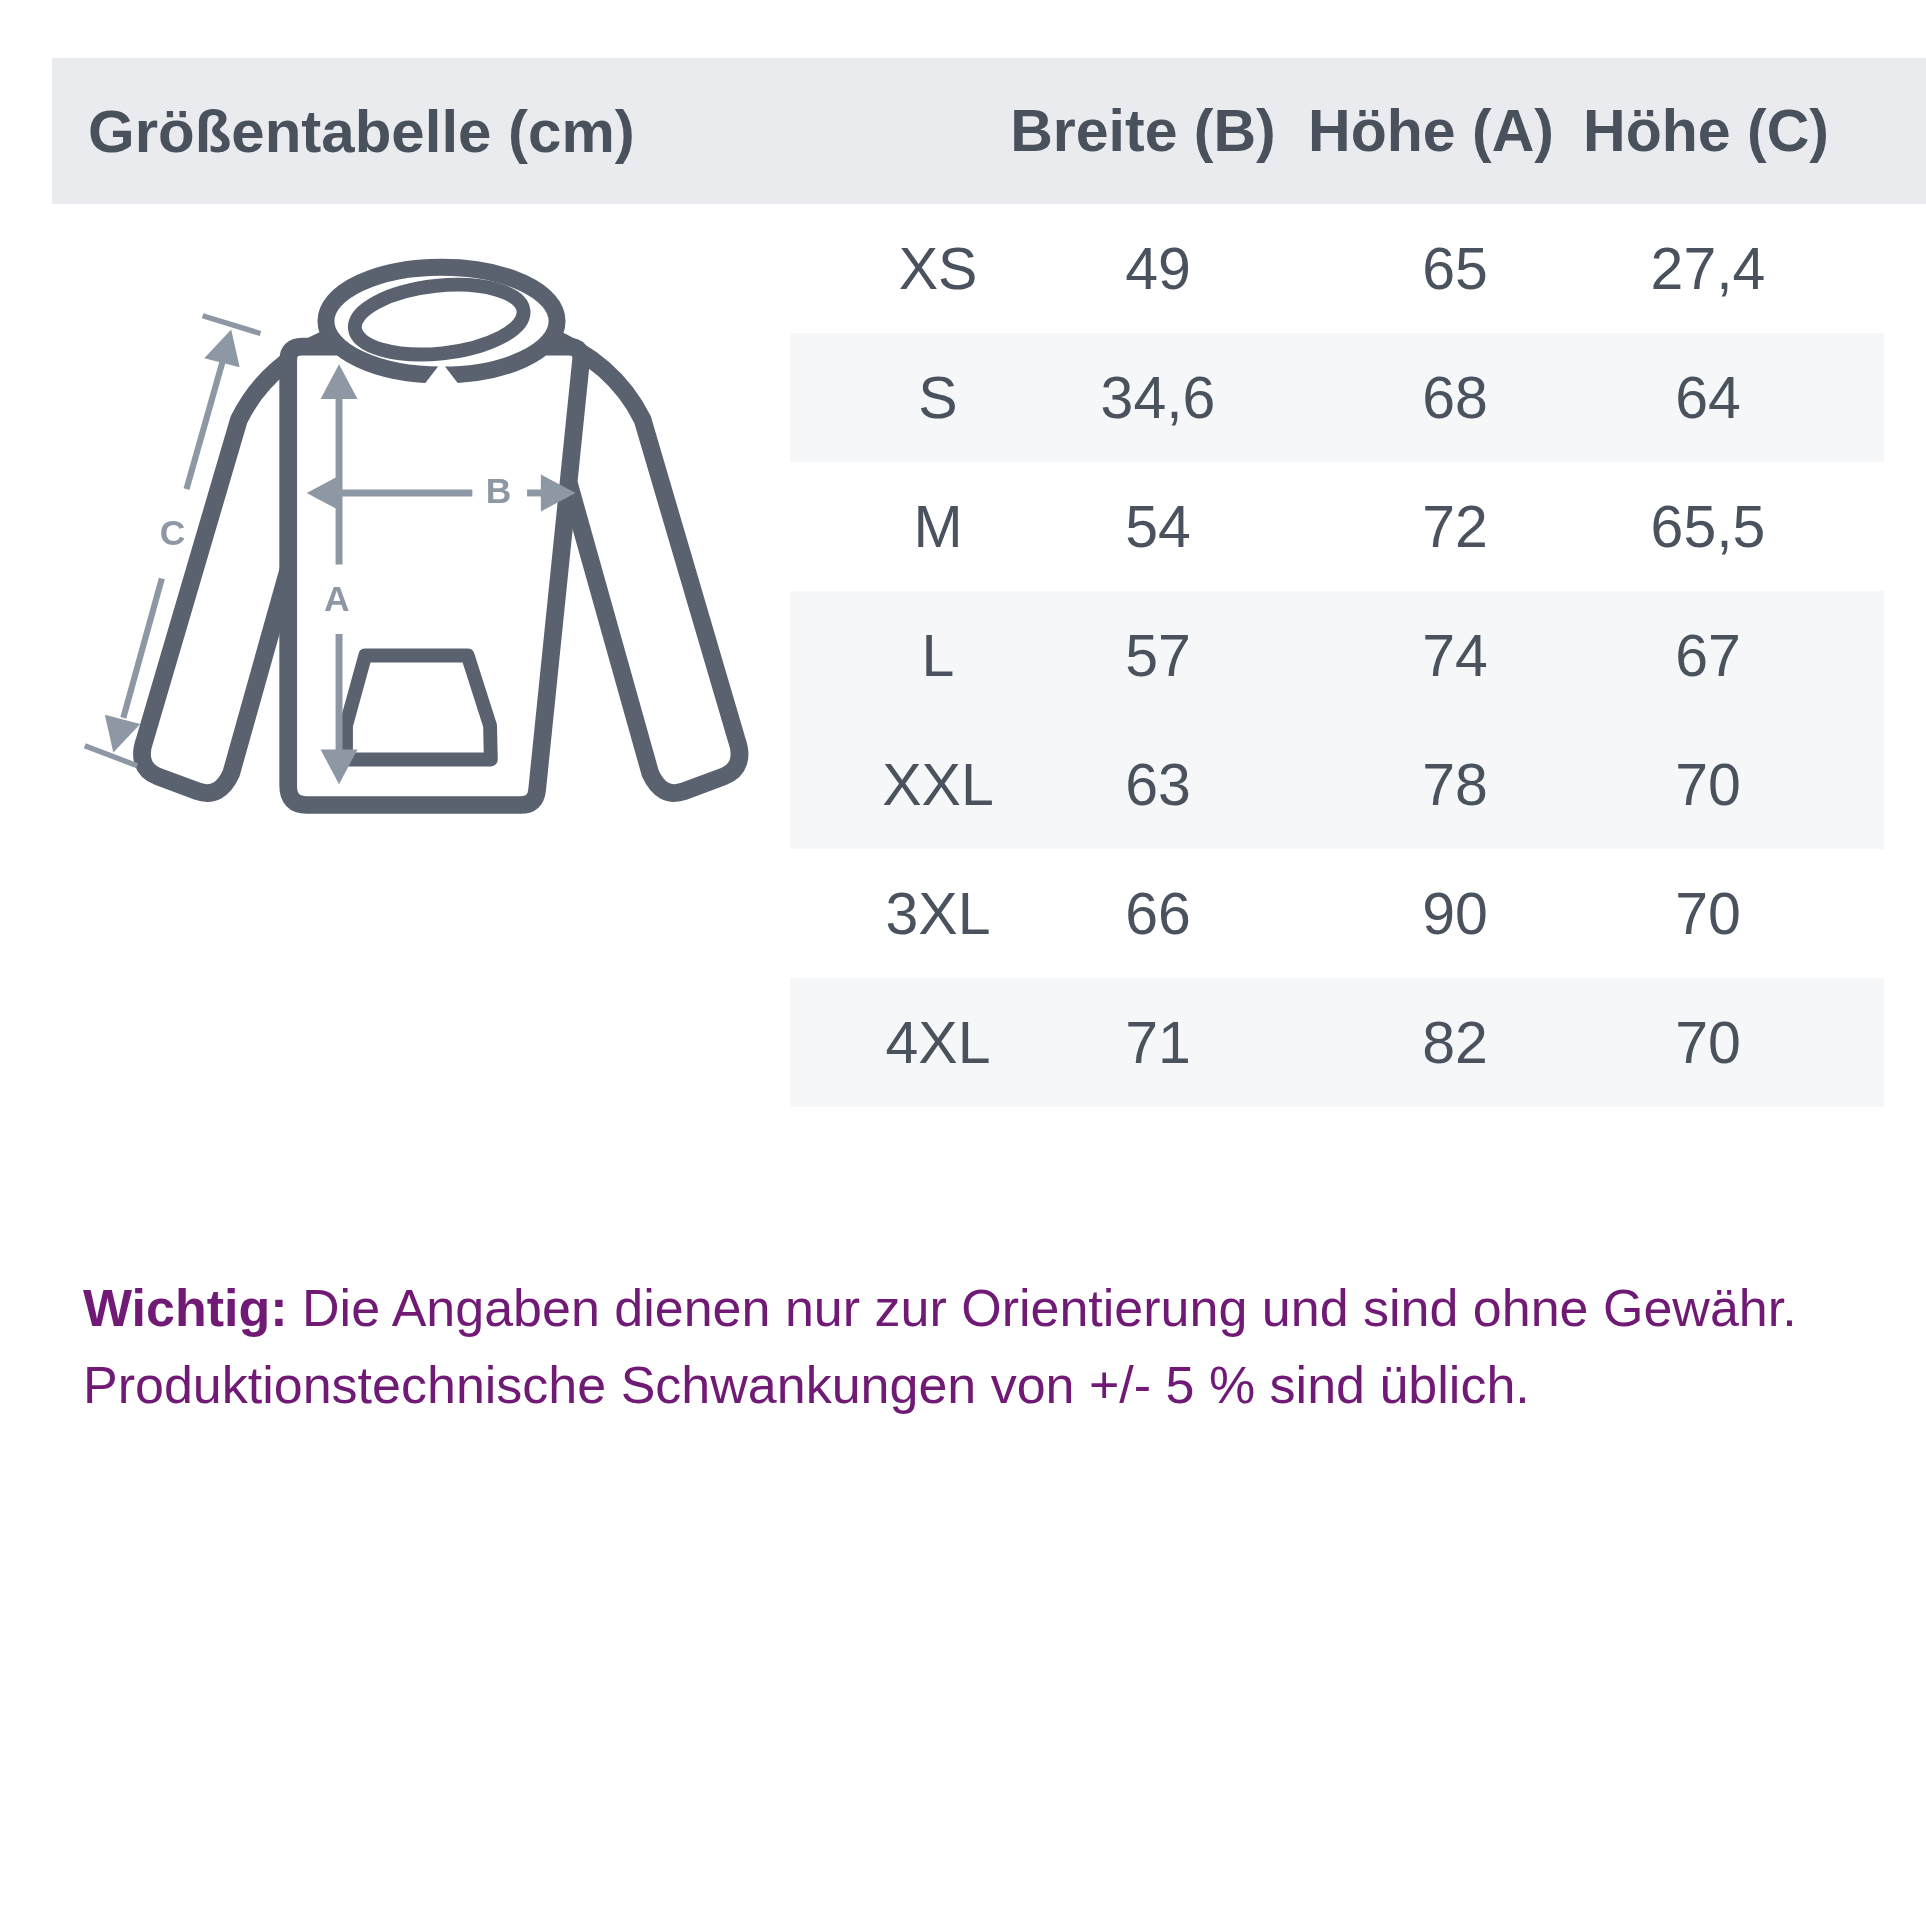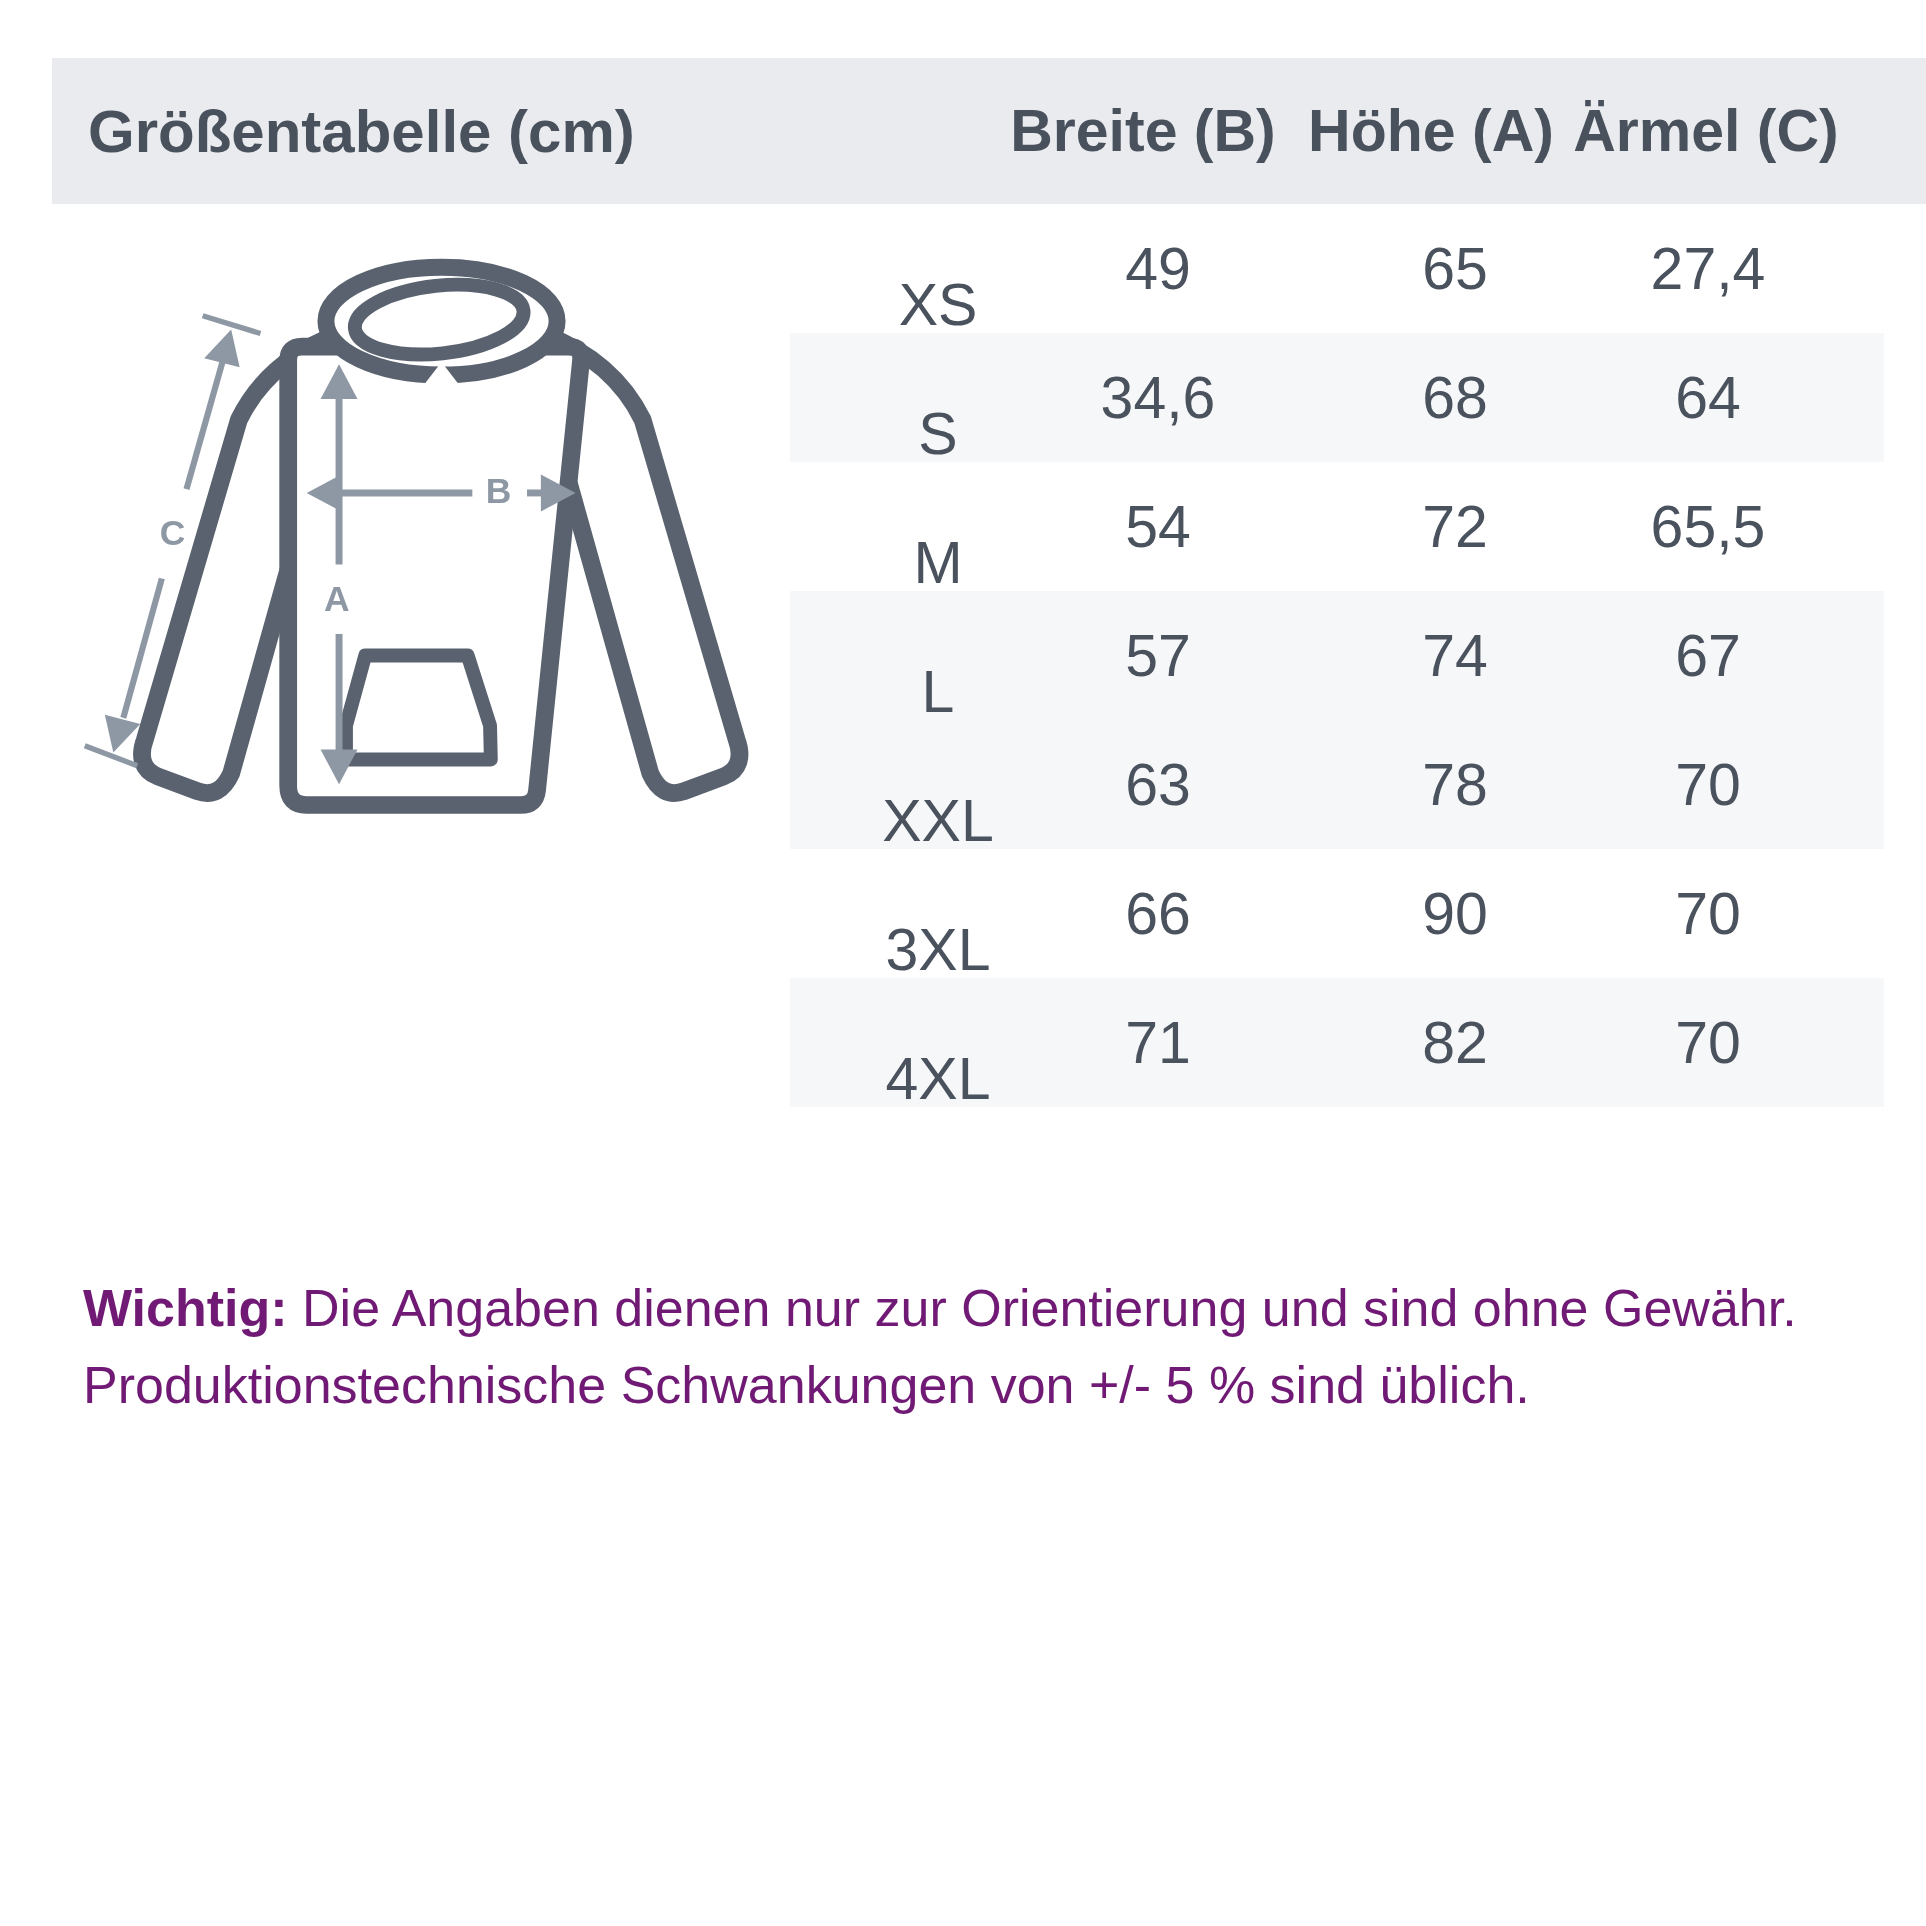--- a/index.html
+++ b/index.html
@@ -24,21 +24,21 @@
   .col-h.hoehe{left:1379px;}
   .col-h.aermel{left:1654px;}
   
   .rows{position:absolute;left:790px;top:204px;width:1094px;}
   .row{position:relative;width:100%;height:129px;background:transparent;}
   .row.stripe{background:#f6f7f9;}
   .cell{
     position:absolute;top:50%;transform:translate(-50%,-50%);
     font-size:59px;color:#4a525e;white-space:nowrap;
   }
-  .c-size{left:148px;margin-top:36px;}
+  .c-size{left:148px;}
   .c-b{left:368px;}
   .c-a{left:665px;}
   .c-c{left:918px;}
   
   .hoodie{position:absolute;left:46px;top:231px;width:771px;height:678px;}
   
   .note{
     position:absolute;left:83px;top:1270px;
     font-size:52px;line-height:77px;color:#701a75;white-space:nowrap;
   }
@@ -46,21 +46,21 @@
 </style>
 </head>
 <body>
 
 <div class="page">
 
   <div class="band">
     <span class="title">Größentabelle (cm)</span>
     <span class="col-h hoehe">Höhe (A)</span>
     <span class="col-h breite">Breite (B)</span>
-    <span class="col-h aermel">Ärmel (C)</span>
+    <span class="col-h aermel">Höhe (C)</span>
   </div>
 
   <svg class="hoodie" viewBox="0 0 1000 880">
 
     <path d="M 378,134 C 310,160 272,200 250,245 L 128,660 C 120,682 124,700 145,708 L 196,727 C 216,734 230,726 240,704 L 345,330 C 352,312 352,298 344,290 Z" fill="#ffffff" stroke="#59626e" stroke-width="23" stroke-linejoin="round" stroke-linecap="round"></path>
     <path d="M 646,134 C 714,160 752,200 774,245 L 896,660 C 904,682 900,700 879,708 L 828,727 C 808,734 794,726 784,704 L 679,330 C 672,312 672,298 680,290 Z" fill="#ffffff" stroke="#59626e" stroke-width="23" stroke-linejoin="round" stroke-linecap="round"></path>
 
     <path d="M 314,720 L 314,168 Q 314,150 332,150 L 678,150 Q 696,150 694,169 L 637,726 Q 635,745 616,745 L 338,745 Q 314,745 314,720 Z" fill="#ffffff" stroke="#59626e" stroke-width="23" stroke-linejoin="round"></path>
 
     <ellipse cx="513" cy="117" rx="150" ry="70" fill="#ffffff" stroke="#59626e" stroke-width="22"></ellipse>

